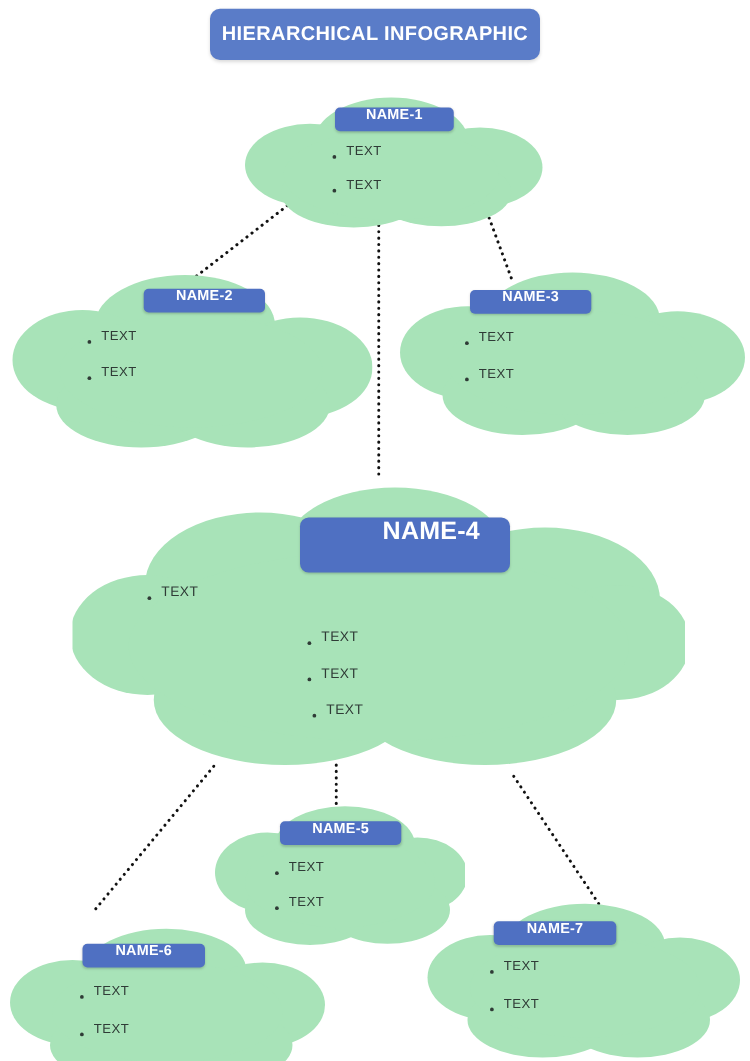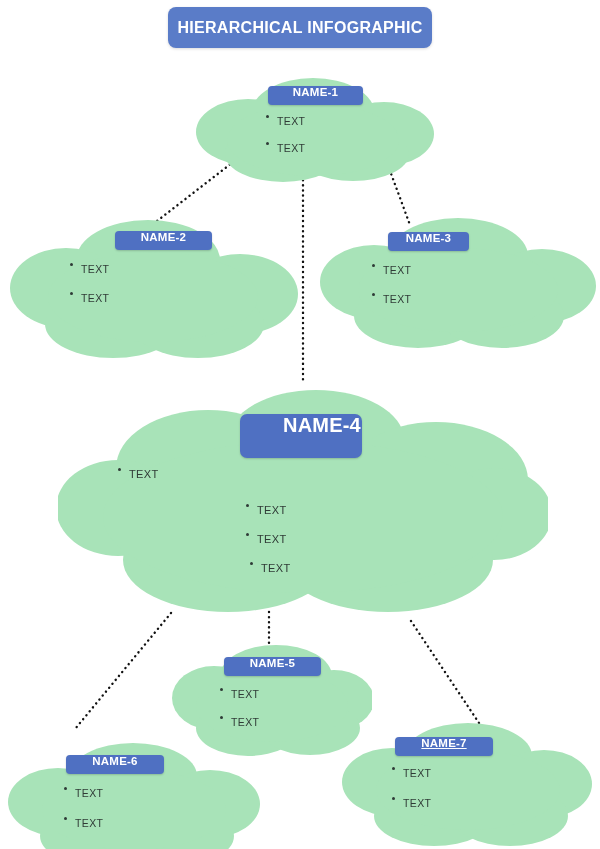--- a/index.html
+++ b/index.html
@@ -76,21 +76,21 @@
   .name-plate.large {
     font-size: 20px;
     height: 44px;
     border-radius: 7px;
   }
 
   
   .bullet-item {
     position: absolute;
     display: flex;
-    align-items: flex-start;
+    align-items: flex-end;
     color: #2f3b36;
     font-size: 10.5px;
     letter-spacing: 0.4px;
     white-space: nowrap;
   }
   .bullet-item .dot {
     width: 3px;
     height: 3px;
     border-radius: 50%;
     background: #2f3b36;
@@ -200,21 +200,21 @@
       <g fill="#a8e3b8">
         <ellipse cx="140" cy="44" rx="70" ry="38"></ellipse>
         <ellipse cx="56" cy="70" rx="54" ry="37"></ellipse>
         <ellipse cx="224" cy="74" rx="54" ry="37"></ellipse>
         <ellipse cx="100" cy="104" rx="64" ry="32"></ellipse>
         <ellipse cx="184" cy="104" rx="62" ry="32"></ellipse>
         <ellipse cx="140" cy="78" rx="100" ry="42"></ellipse>
       </g>
     </svg>
     <div class="cloud-content">
-      <div class="name-plate small" style="left:58px; top:20px; width:81px;margin-left:12px;">
+      <div class="name-plate small" style="left:58px; top:20px; width:97px;">
         <span>NAME-3</span>
       </div>
       <div class="bullet-item" style="left:54px; top:52px;">
         <span class="dot"></span>
         <span>TEXT</span>
       </div>
       <div class="bullet-item" style="left:54px; top:81px;">
         <span class="dot"></span>
         <span>TEXT</span>
       </div>
@@ -228,21 +228,21 @@
         <ellipse cx="150" cy="86" rx="92" ry="58"></ellipse>
         <ellipse cx="378" cy="98" rx="92" ry="58"></ellipse>
         <ellipse cx="60" cy="126" rx="62" ry="48"></ellipse>
         <ellipse cx="436" cy="132" rx="58" ry="46"></ellipse>
         <ellipse cx="170" cy="178" rx="105" ry="52"></ellipse>
         <ellipse cx="330" cy="178" rx="105" ry="52"></ellipse>
         <ellipse cx="245" cy="135" rx="200" ry="76"></ellipse>
       </g>
     </svg>
     <div class="cloud-content">
-      <div class="name-plate large" style="left:182px; top:32px; width:122px;padding-left:42px;">
+      <div class="name-plate large" style="left:182px; top:32px; width:168px;padding-left:42px;">
         <span>NAME-4</span>
       </div>
       <div class="bullet-item big" style="left:60px; top:86px;">
         <span class="dot"></span>
         <span>TEXT</span>
       </div>
       <div class="bullet-item big" style="left:188px; top:122px;">
         <span class="dot"></span>
         <span>TEXT</span>
       </div>
@@ -314,21 +314,21 @@
       <g fill="#a8e3b8">
         <ellipse cx="128" cy="34" rx="64" ry="33"></ellipse>
         <ellipse cx="52" cy="60" rx="50" ry="34"></ellipse>
         <ellipse cx="204" cy="62" rx="48" ry="34"></ellipse>
         <ellipse cx="94" cy="94" rx="60" ry="30"></ellipse>
         <ellipse cx="170" cy="94" rx="58" ry="30"></ellipse>
         <ellipse cx="128" cy="68" rx="92" ry="40"></ellipse>
       </g>
     </svg>
     <div class="cloud-content">
-      <div class="name-plate small" style="left:55px; top:15px; width:98px;text-decoration:underline;">
+      <div class="name-plate small" style="left:55px; top:15px; width:98px;">
         <span>NAME-7</span>
       </div>
       <div class="bullet-item" style="left:52px; top:45px;">
         <span class="dot"></span>
         <span>TEXT</span>
       </div>
       <div class="bullet-item" style="left:52px; top:75px;">
         <span class="dot"></span>
         <span>TEXT</span>
       </div>

